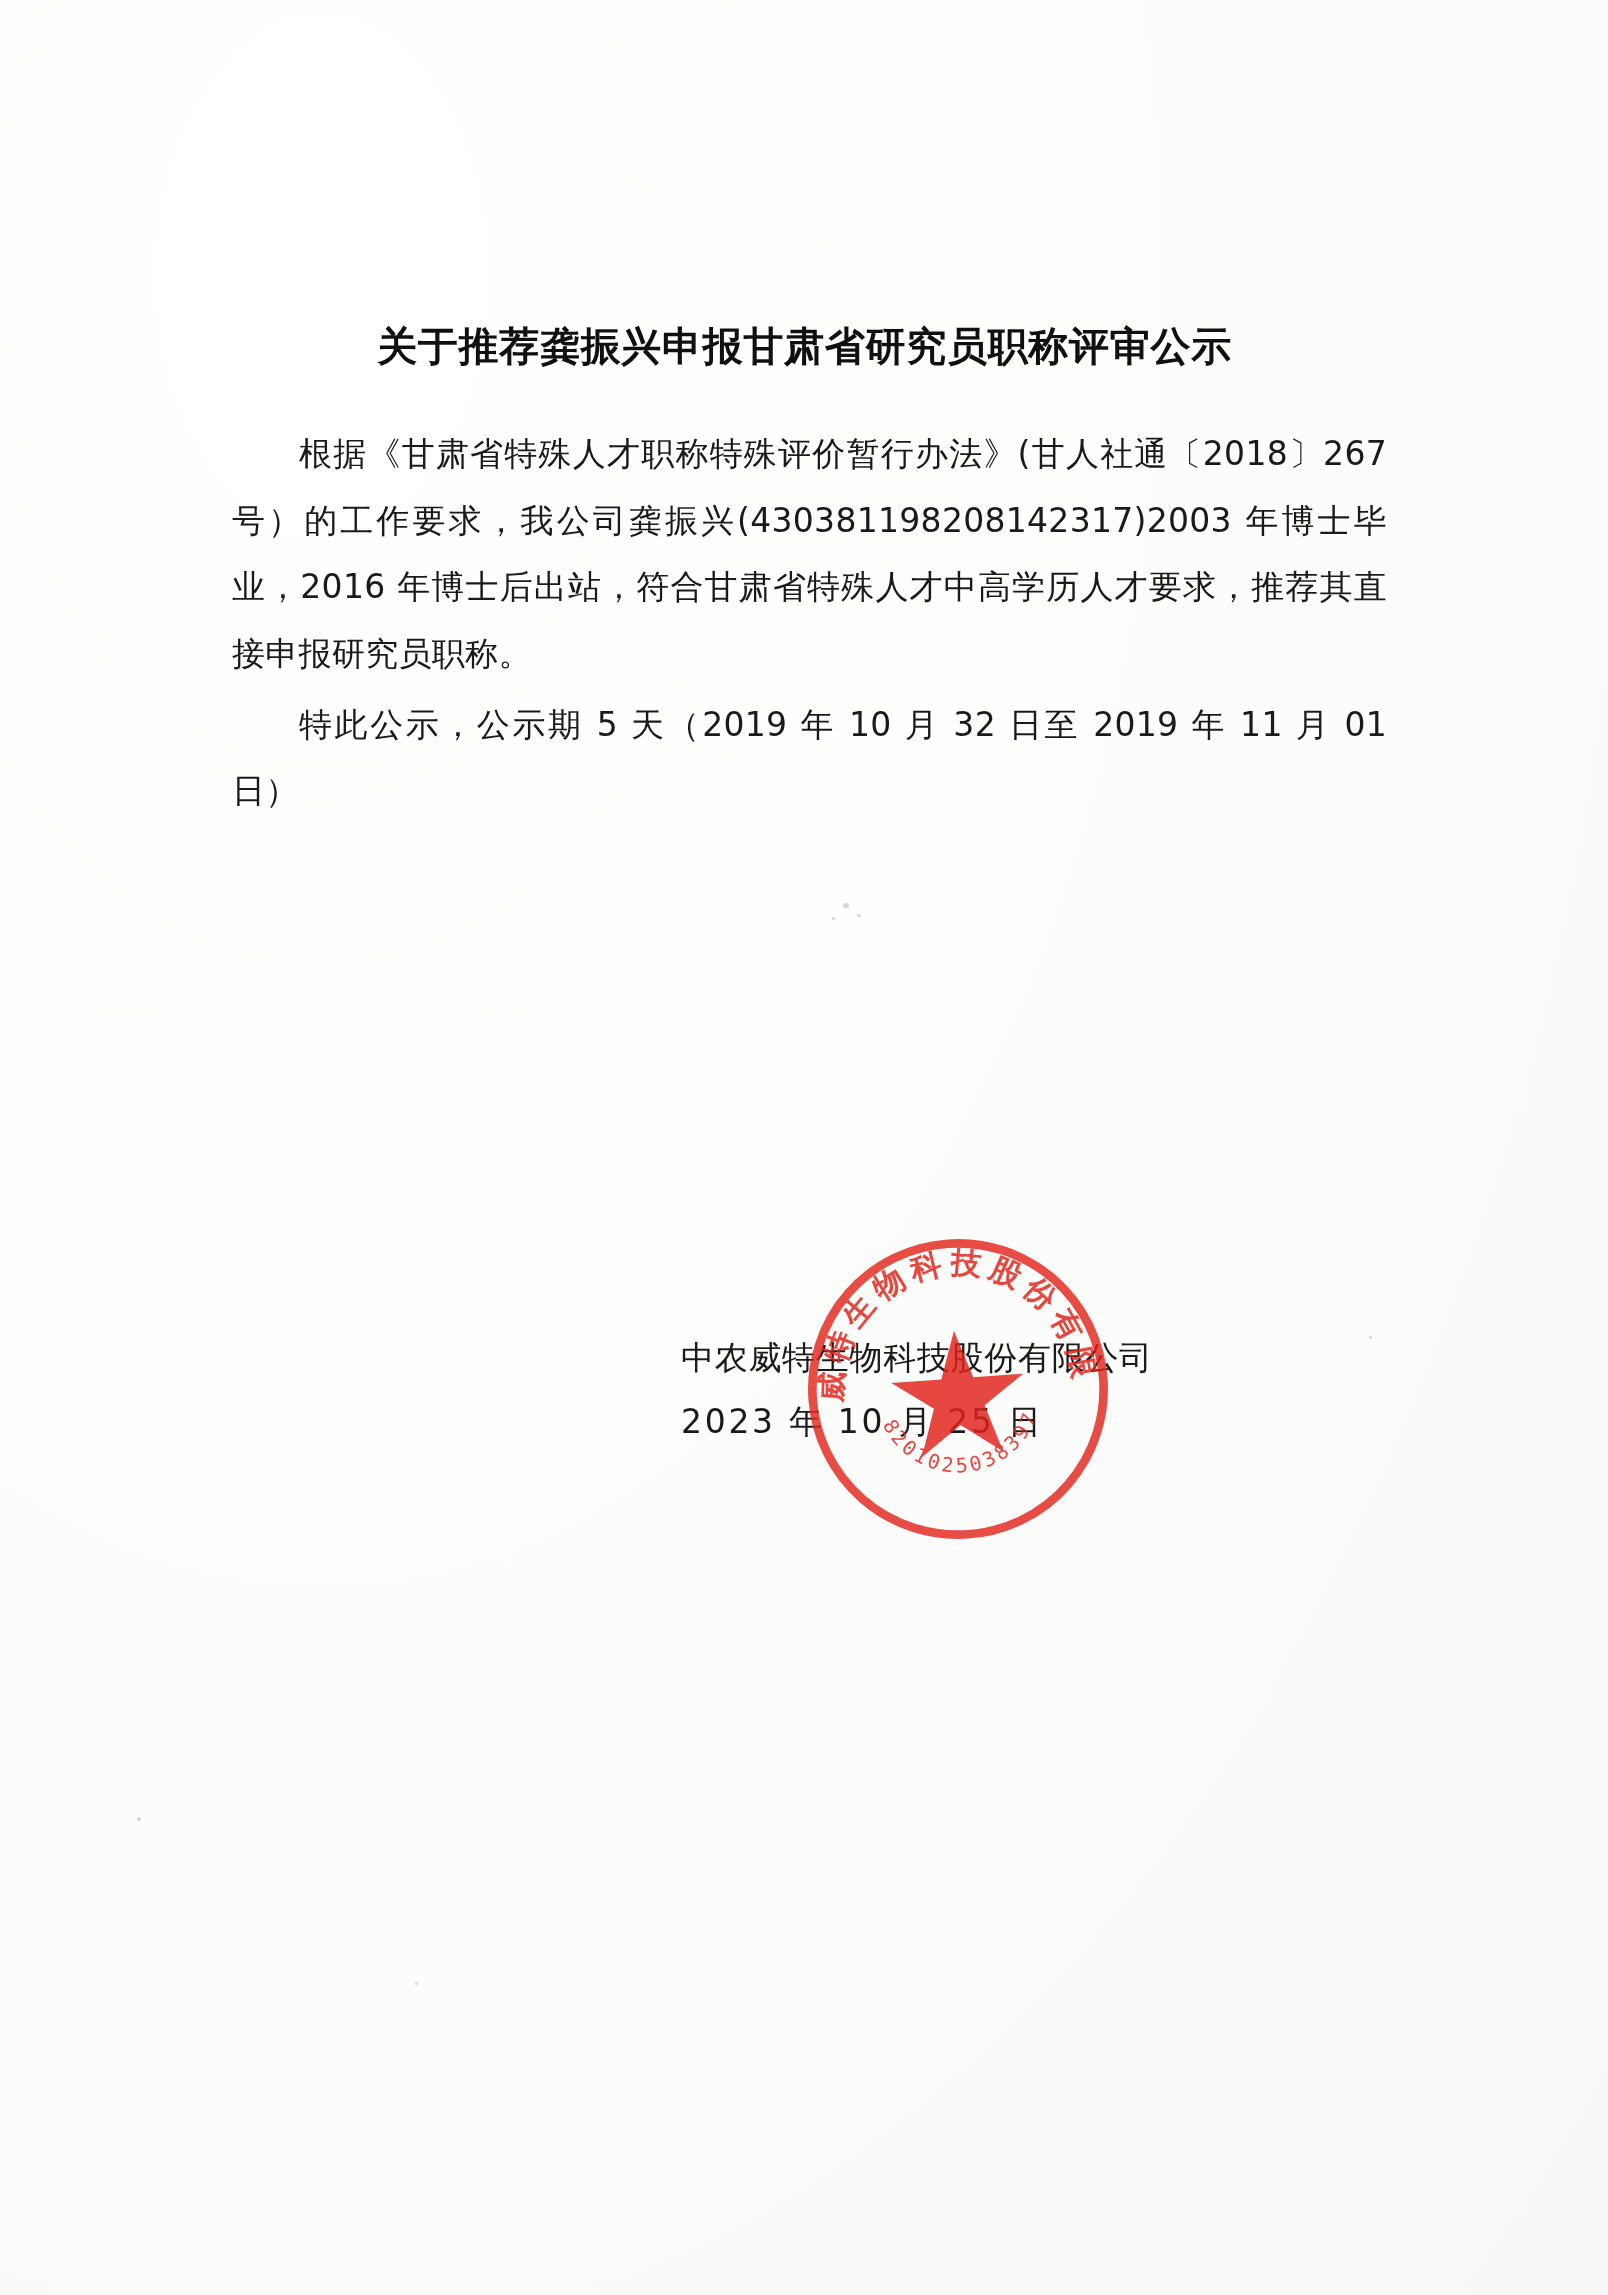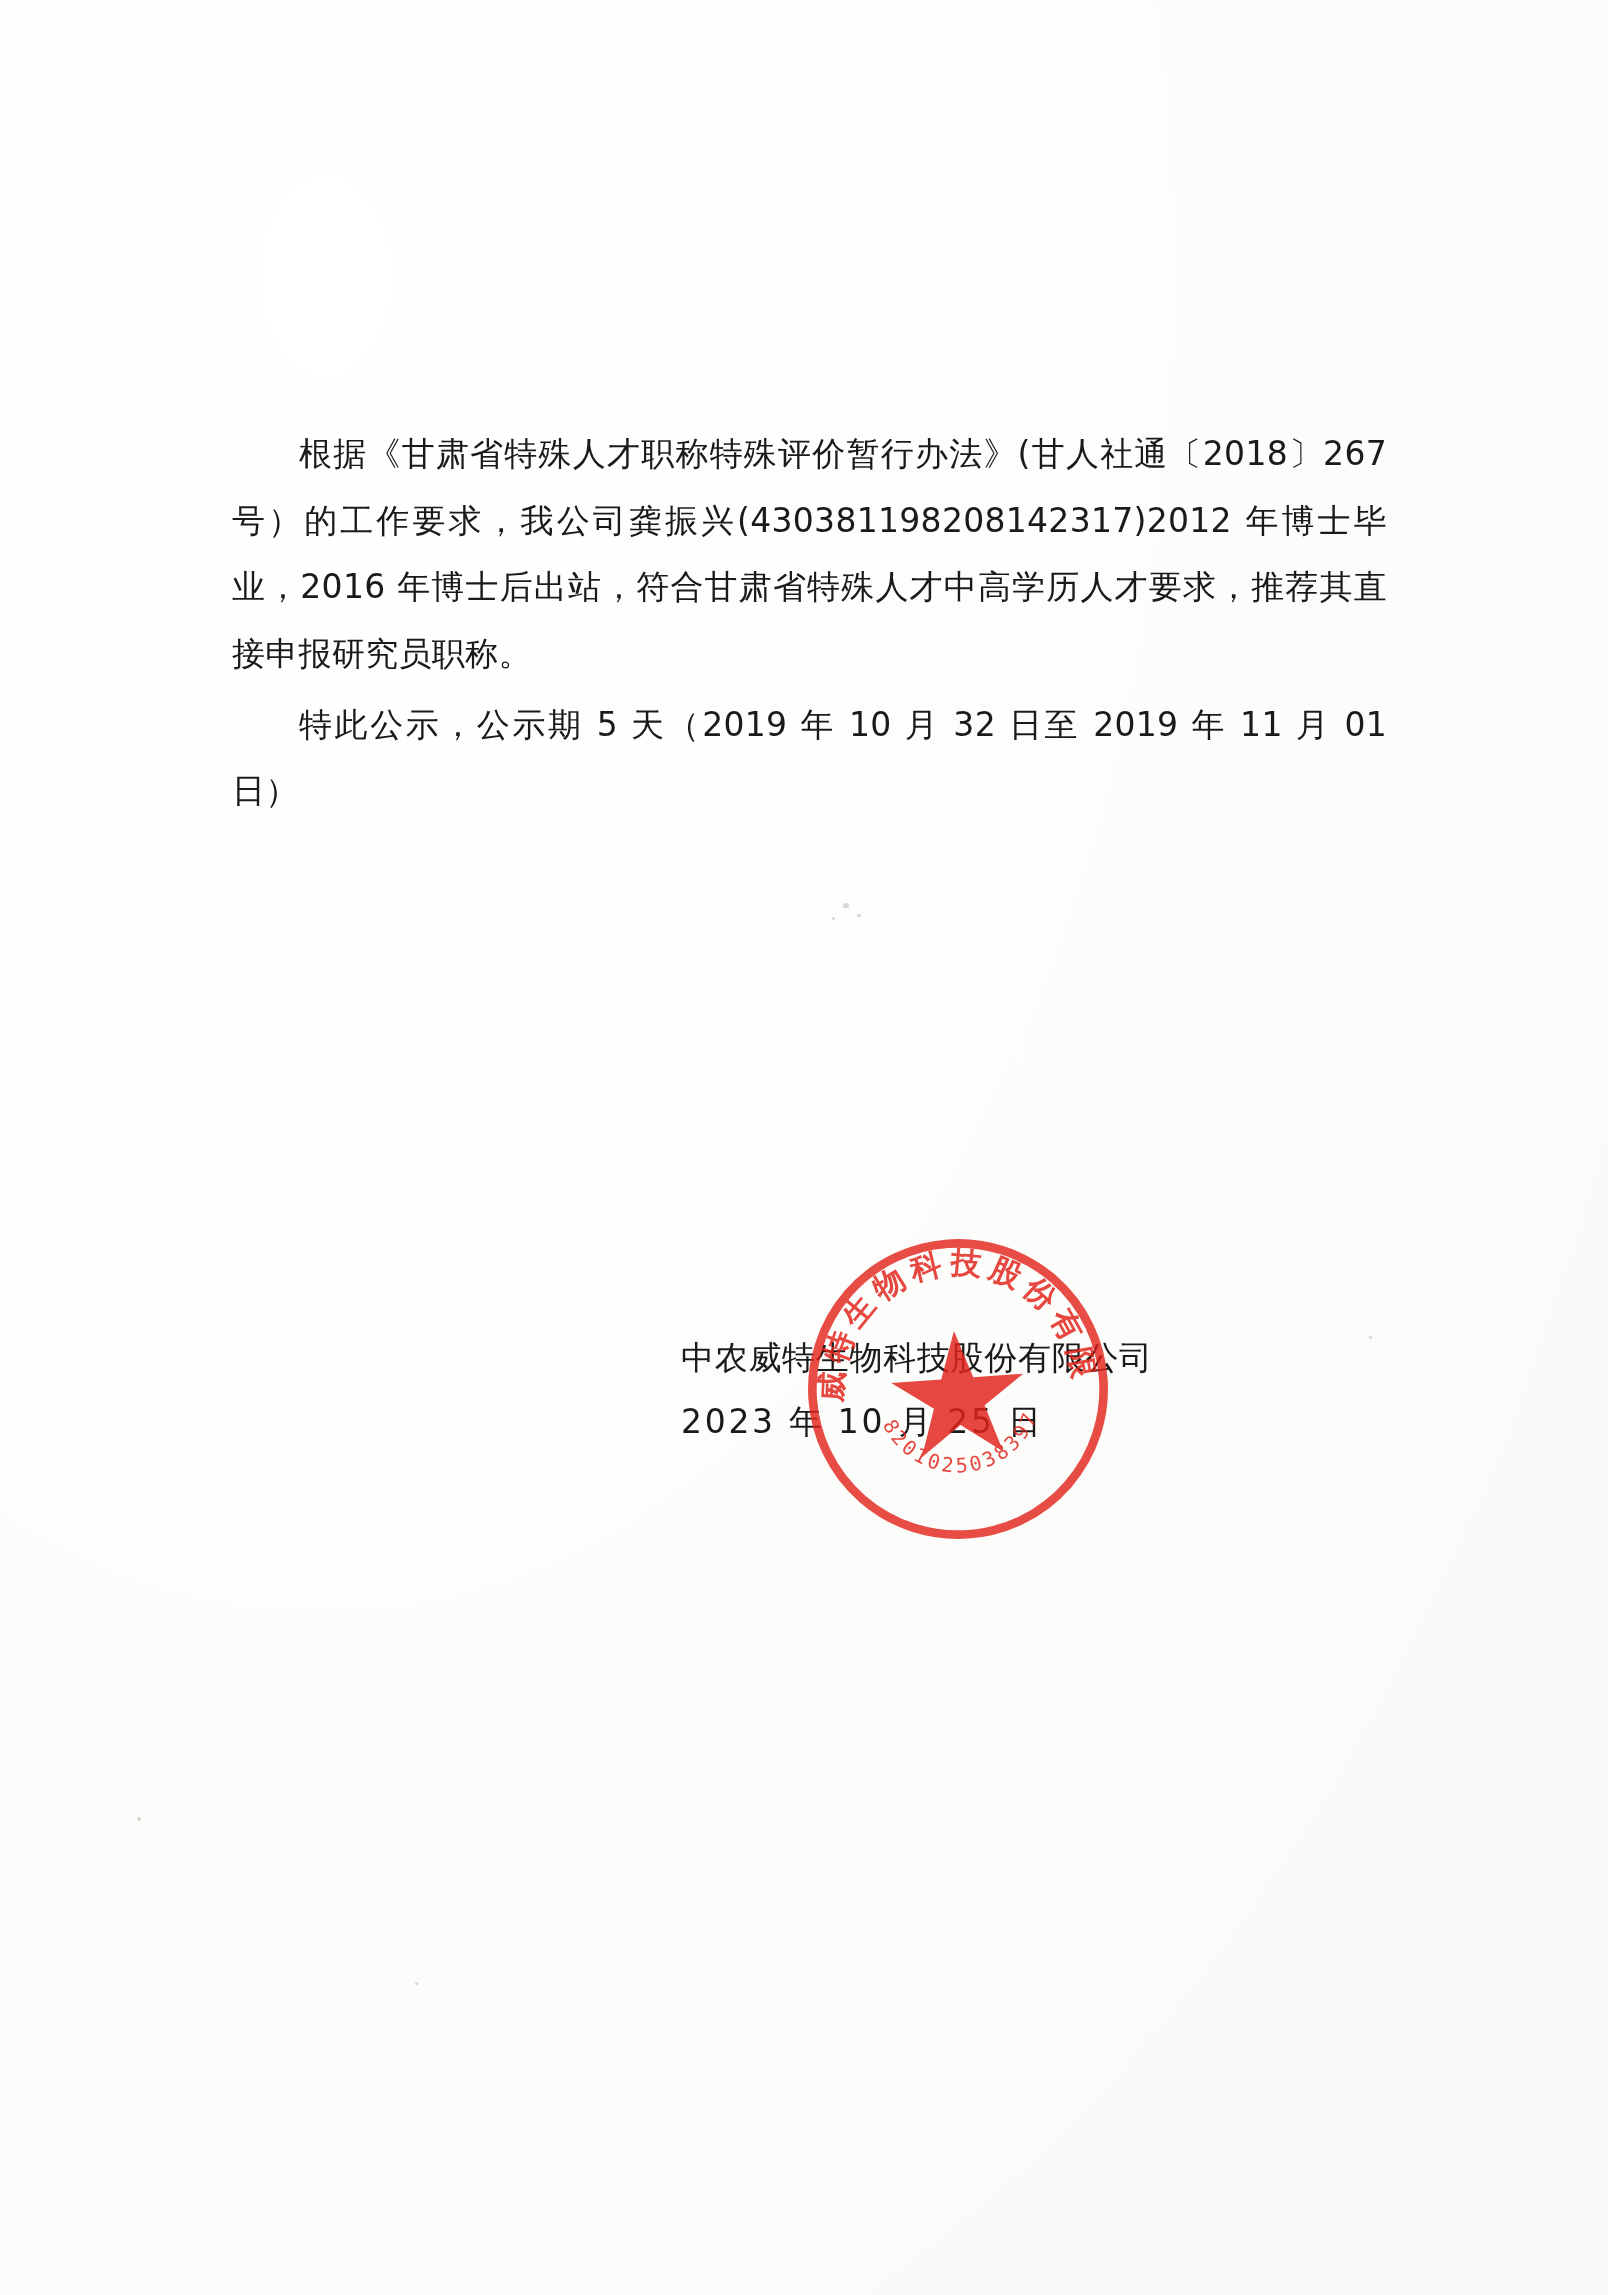--- a/index.html
+++ b/index.html
@@ -98,23 +98,24 @@
     opacity: 0.55;
   }
 </style>
 </head>
 <body>
 
 <div class="paper"></div>
 
 <div class="page">
 
+  <div class="doc-title">关于推荐龚振兴申报甘肃省研究员职称评审公示</div>
 
   <div class="body-block">
-    <p class="para indent">根据《甘肃省特殊人才职称特殊评价暂行办法》(甘人社通〔2018〕267 号）的工作要求，我公司龚振兴(430381198208142317)2012 年博士毕业，2016 年博士后出站，符合甘肃省特殊人才中高学历人才要求，推荐其直接申报研究员职称。</p>
+    <p class="para indent">根据《甘肃省特殊人才职称特殊评价暂行办法》(甘人社通〔2018〕267 号）的工作要求，我公司龚振兴(430381198208142317)2003 年博士毕业，2016 年博士后出站，符合甘肃省特殊人才中高学历人才要求，推荐其直接申报研究员职称。</p>
     <p class="para indent">特此公示，公示期 5 天（2019 年 10 月 32 日至 2019 年 11 月 01 日）</p>
   </div>
 
   <div class="sign-block">
     <div>中农威特生物科技股份有限公司</div>
     <div class="sign-date">2023 年 10 月 25 日</div>
   </div>
 
   <div class="seal">
     <svg width="314" height="314" viewBox="0 0 470 470" xmlns="http://www.w3.org/2000/svg">

